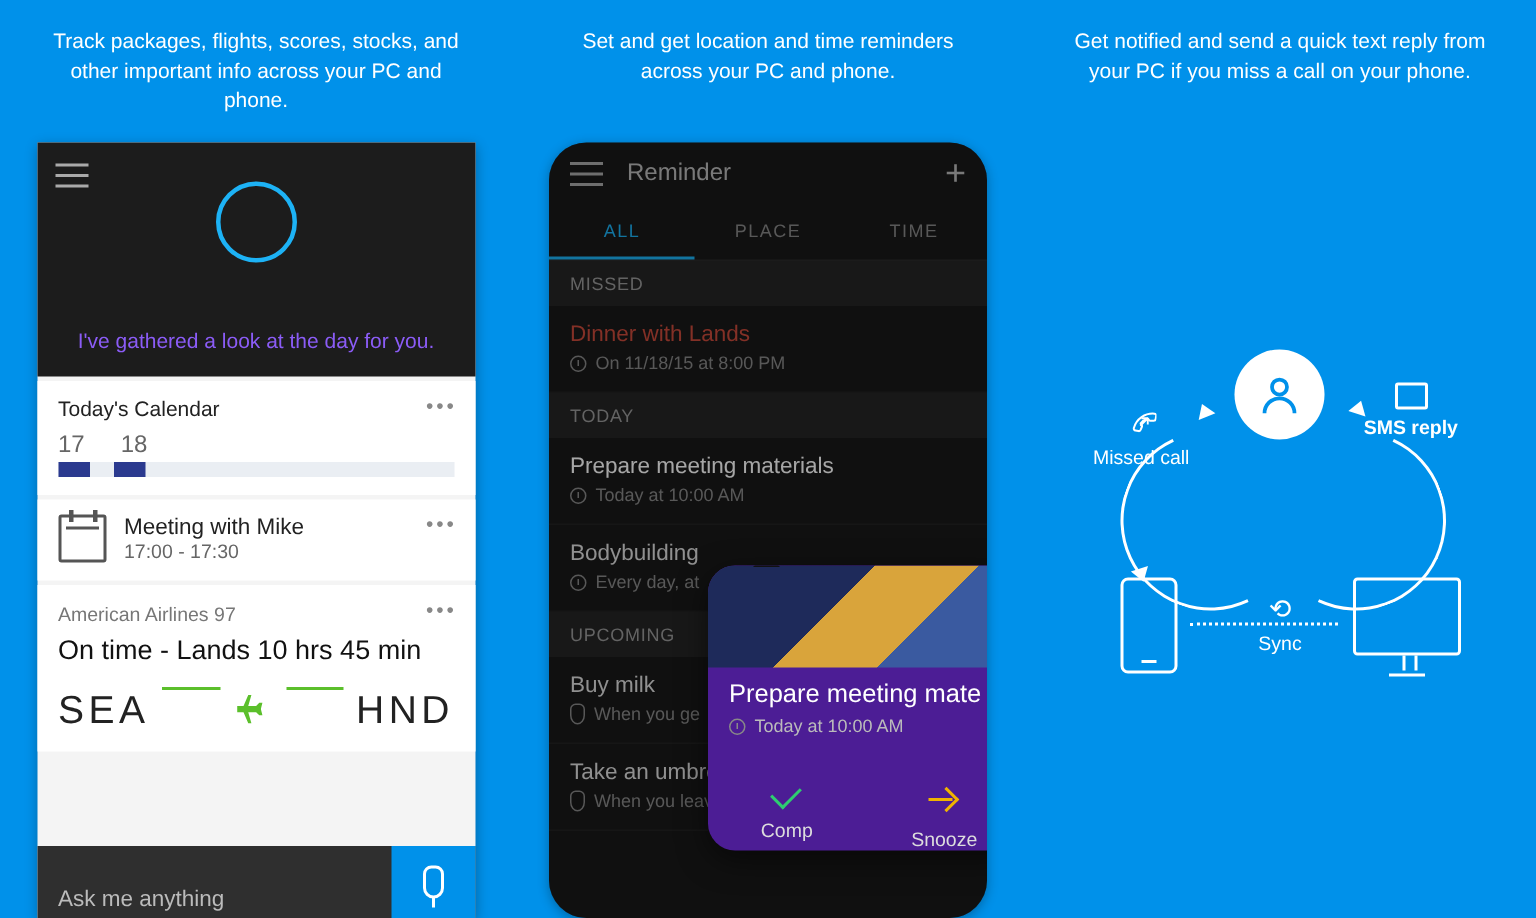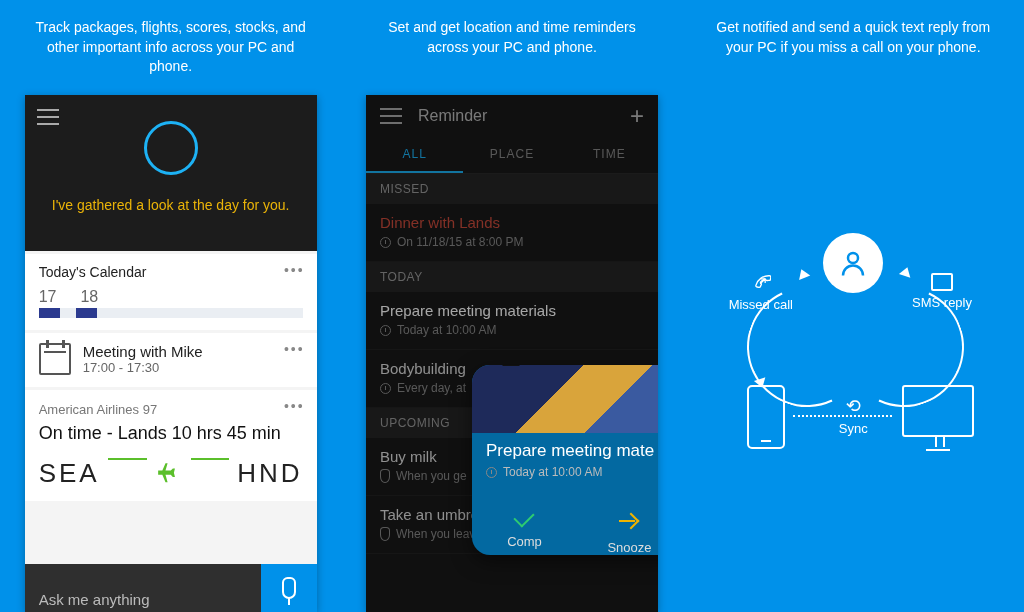--- a/index.html
+++ b/index.html
@@ -18,21 +18,21 @@
   }
   
   .phone1 {
     width: 292px; height: 517px; background:#f4f4f4; display:flex; flex-direction:column;
     box-shadow: 0 2px 8px rgba(0,0,0,.3); position:relative;
   }
   .p1-header { background:#1c1c1c; height:156px; display:flex; flex-direction:column; align-items:center; position:relative; }
   .menu-icon { position:absolute; left:12px; top:14px; width:22px; height:16px; display:flex; flex-direction:column; justify-content:space-between; }
   .menu-icon span { display:block; height:2px; background:#aaa; }
   .cortana-ring { width:54px; height:54px; border:3px solid #1db2f5; border-radius:50%; margin-top:26px; }
-  .cortana-sub { color:#eab308; font-size:14px; margin-top:22px; }
+  .cortana-sub { color:#8b5cf6; font-size:14px; margin-top:44px; }
   .card { background:#fff; margin:3px 0 0 0; padding:10px 14px 12px; position:relative; }
   .dots { position:absolute; right:12px; top:8px; color:#888; letter-spacing:2px; font-size:14px; }
   .card-title { font-size:14px; color:#222; }
   .cal-nums { display:flex; gap:24px; margin-top:8px; font-size:16px; color:#666; }
   .cal-bar { height:10px; background:#eaeef3; margin-top:2px; position:relative; }
   .cal-block { position:absolute; top:0; bottom:0; background:#2b3a8f; }
   .meeting-card { display:flex; align-items:center; gap:12px; }
   .cal-icon { width:32px; height:32px; border:2px solid #555; border-radius:2px; position:relative; }
   .cal-icon::before { content:""; position:absolute; top:6px; left:3px; right:3px; height:2px; background:#555; }
   .cal-icon::after { content:""; position:absolute; top:-5px; left:5px; width:3px; height:8px; background:#555; box-shadow: 16px 0 #555; }
@@ -43,39 +43,39 @@
   .flight-status { font-size:18px; color:#111; margin-top:6px; }
   .flight-route { display:flex; align-items:flex-start; justify-content:space-between; margin-top:14px; font-size:26px; color:#222; letter-spacing:3px; }
   .flight-line { flex:1; height:2px; background:#5bbf2b; margin:0 8px; position:relative; }
   .plane-icon { width:28px; height:28px; color:#5bbf2b; }
   .ask-bar { margin-top:auto; height:48px; background:#2f2f2f; display:flex; align-items:center; }
   .ask-text { flex:1; color:#bbb; padding-left:14px; font-size:15px;margin-top:23px; }
   .mic-btn { width:56px; height:48px; background:#0091ea; display:flex; align-items:center; justify-content:center; }
   .mic-icon { width:14px; height:22px; border:2px solid #fff; border-radius:8px 8px 10px 10px; position:relative; }
   .mic-icon::after { content:""; position:absolute; left:50%; bottom:-8px; width:2px; height:7px; background:#fff; transform:translateX(-50%);}
   
-  .phone2 { width:292px; height:517px; background:#1a1a1a; position:relative; overflow:hidden; box-shadow:0 2px 8px rgba(0,0,0,.3);}
+  .phone2 { width:292px; height:517px; background:#1a1a1a; position:relative; overflow:hidden; box-shadow:0 2px 8px rgba(0,0,0,.3);border-radius:25px;}
   .p2-top { height:42px; display:flex; align-items:center; padding:0 14px; color:#bbb; }
   .p2-title { font-size:16px; margin-left:16px; }
   .plus-icon { margin-left:auto; font-size:24px; color:#bbb; font-weight:300; }
   .tabs { display:flex; border-bottom:1px solid #2a2a2a; }
   .tab { flex:1; text-align:center; font-size:12px; color:#888; padding:10px 0; letter-spacing:1px; }
   .tab.active { color:#1db2f5; border-bottom:2px solid #1db2f5; }
   .section-hdr { background:#262626; color:#999; font-size:12px; padding:8px 14px; letter-spacing:0.5px;}
   .rem-item { padding:10px 14px 12px; border-bottom:1px solid #222; }
   .rem-title { font-size:15px; color:#ddd; }
   .rem-title.missed { color:#c94a3b; }
   .rem-sub { font-size:12px; color:#888; margin-top:4px; display:flex; align-items:center; gap:6px;}
   .clk-icon { width:11px; height:11px; border:1.5px solid #888; border-radius:50%; position:relative; display:inline-block; }
   .clk-icon::after { content:""; position:absolute; left:4px; top:2px; width:1.5px; height:4px; background:#888;}
   .loc-icon { width:10px; height:14px; border:1.5px solid #888; border-radius:6px 6px 8px 8px / 6px 6px 10px 10px; display:inline-block; position:relative;}
   
   .notif {
-    position:absolute; left:106px; top:270px; width:210px; height:190px;
-    background:#0369a1; border-radius:18px; box-shadow:0 6px 20px rgba(0,0,0,.5);
+    position:absolute; left:106px; top:282px; width:210px; height:190px;
+    background:#4c1d95; border-radius:18px; box-shadow:0 6px 20px rgba(0,0,0,.5);
     color:#fff; overflow:hidden;
   }
   .notif-art { height:68px; background:linear-gradient(135deg,#1e2a5a 40%,#d9a43b 40% 65%,#3a5aa0 65%); }
   .notif-body { padding:8px 14px 0; }
   .notif-title { font-size:17px; }
   .notif-sub { font-size:12px; color:#bbb; margin-top:4px; display:flex; gap:6px; align-items:center;}
   .notif-actions { display:flex; margin-top:18px; }
   .notif-btn { flex:1; text-align:center; padding:14px 0 10px; font-size:13px; color:#ddd; }
   .arrow-right { display:inline-block; width:20px; height:20px; position:relative; margin-bottom:6px;}
   .arrow-right::before { content:""; position:absolute; top:9px; left:0; width:16px; height:2px; background:#f0b400;}
@@ -89,21 +89,21 @@
   .avatar-circle { position:absolute; left:50%; top:138px; transform:translateX(-50%); width:60px; height:60px; background:#fff; border-radius:50%; display:flex; align-items:center; justify-content:center;}
   .person-icon { width:30px; height:30px; }
   .phone-dev { position:absolute; left:54px; top:290px; width:38px; height:64px; border:2.5px solid #fff; border-radius:5px; }
   .phone-dev::after { content:""; position:absolute; bottom:5px; left:50%; transform:translateX(-50%); width:10px; height:2px; background:#fff;}
   .pc-dev { position:absolute; right:40px; top:290px; width:72px; height:52px; border:2.5px solid #fff; border-radius:3px; }
   .pc-stand { position:absolute; right:64px; top:344px; width:24px; height:12px; border-bottom:2.5px solid #fff; }
   .pc-stand::before { content:""; position:absolute; left:9px; top:-2px; width:6px; height:10px; background:transparent; border-left:2.5px solid #fff; border-right:2.5px solid #fff; transform:skewX(0deg);} 
   .sync-icon { position:absolute; left:50%; top:300px; transform:translateX(-50%); font-size:18px; }
   .lbl { position:absolute; font-size:13px; color:#fff; }
   .lbl-missed { left:36px; top:178px; text-align:center;}
-  .lbl-sms { right:42px; top:178px; }
+  .lbl-sms { right:42px; top:160px; font-weight:bold;}
   .lbl-sync { left:50%; top:326px; transform:translateX(-50%);}
   .missed-icon { display:block; margin:0 auto 4px; width:20px; height:20px; }
   .sms-icon { display:block; margin:0 auto 4px; width:22px; height:18px; border:2px solid #fff; border-radius:2px; position:relative;}
   .sms-icon::after{content:"";position:absolute;left:3px;bottom:-6px;width:0;height:0;border-left:5px solid transparent;border-right:5px solid transparent;border-top:6px solid #fff; opacity:0;}
   svg { display:block; }
   .dots-line { position:absolute; top:320px; left:100px; right:122px; border-top:2px dotted #fff; }
   .arc { position:absolute; border:2px solid #fff; border-radius:50%; }
   .arc-left { left:54px; top:192px; width:120px; height:120px; border-right-color:transparent; border-top-color:transparent; transform:rotate(20deg);}
   .arc-right { right:50px; top:192px; width:120px; height:120px; border-left-color:transparent; border-top-color:transparent; transform:rotate(-20deg);}
   .arrowhead { position:absolute; width:0;height:0; border-left:6px solid transparent;border-right:6px solid transparent;}

